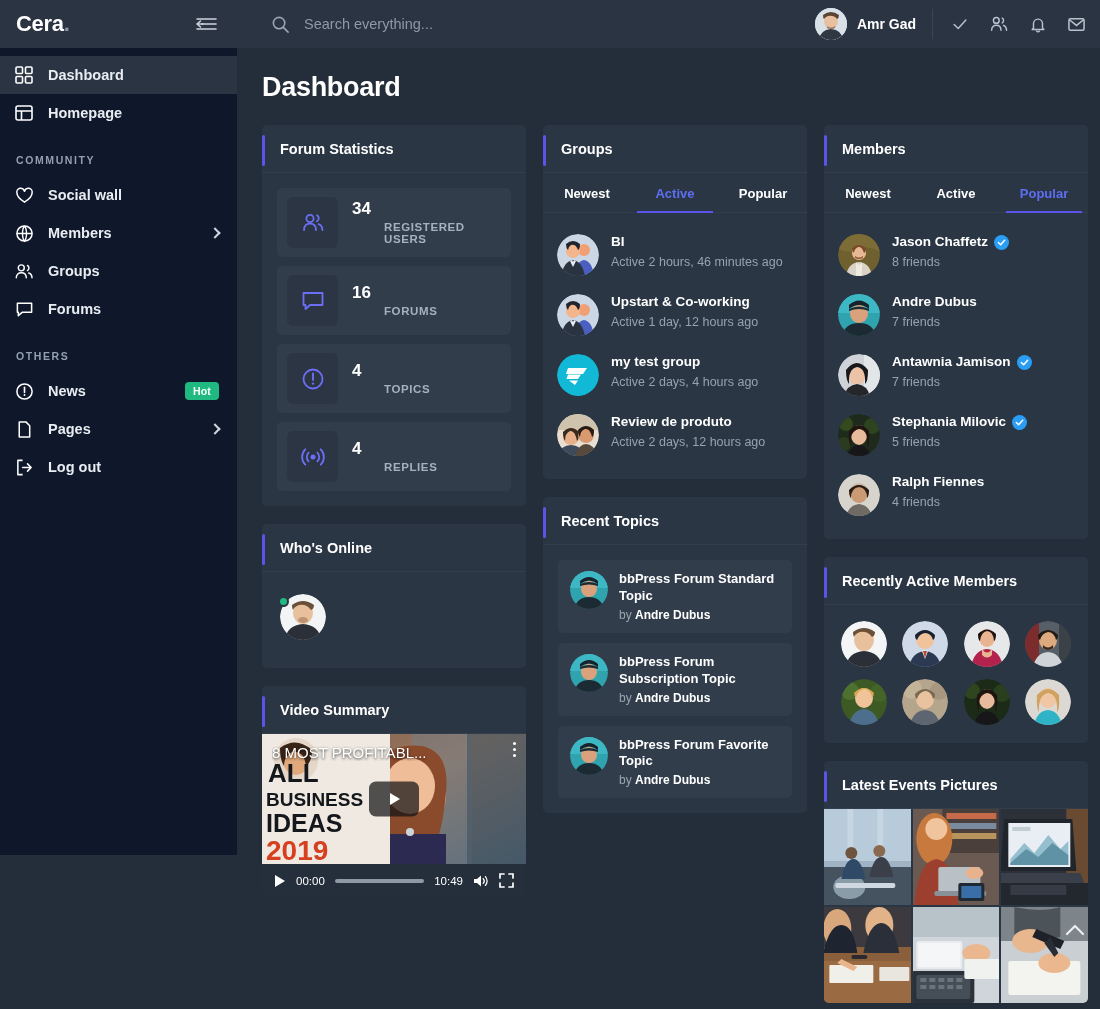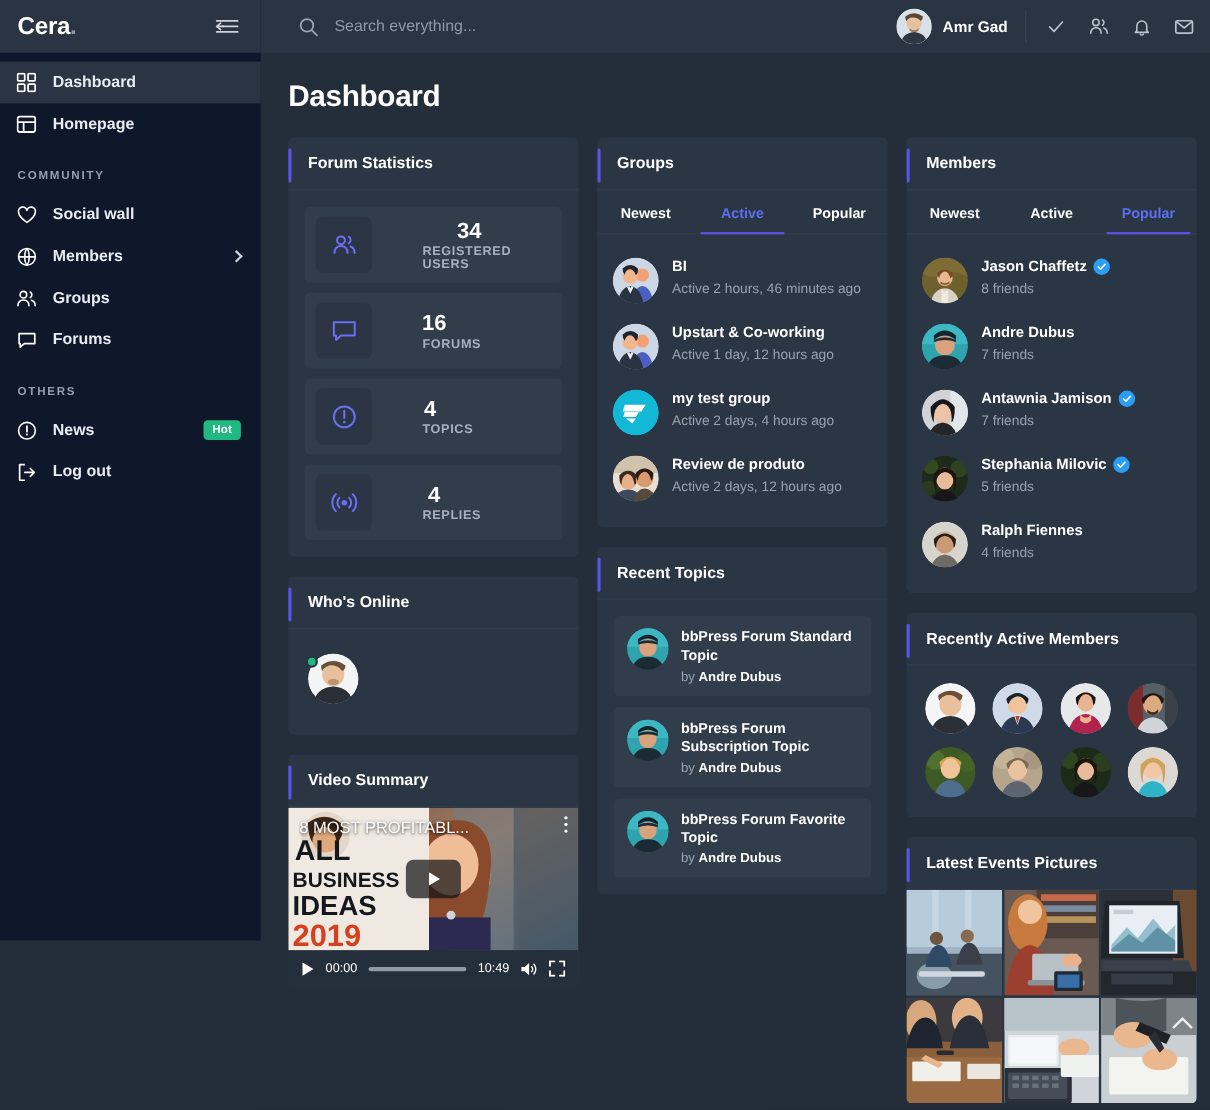--- a/index.html
+++ b/index.html
@@ -89,21 +89,21 @@
   
   .stat-row {
     background: #323d4b; border-radius: 5px; display: flex; align-items: center;
     gap: 14px; padding: 9px 10px; margin-bottom: 9px; min-height: 69px;
   }
   .stat-row:last-child { margin-bottom: 0; }
   .stat-icon {
     width: 51px; height: 51px; flex: 0 0 51px; border-radius: 6px;
     background: #2b3544; display: flex; align-items: center; justify-content: center;
   }
-  .stat-num { color: #fff; font-size: 20px; font-weight: bold; line-height: 1.1; text-align: center; }
+  .stat-num { color: #fff; font-size: 17px; font-weight: bold; line-height: 1.1; }
   .stat-label { color: #a6b1bd; font-size: 11.5px; font-weight: bold; letter-spacing: .6px; margin-top: 2px; margin-left: 32px; }
 
   
   .tabs { display: flex; border-bottom: 1px solid #333e4c; }
   .tab {
     flex: 1; text-align: center; padding: 13px 0 11px; font-size: 13px;
     font-weight: bold; color: #ffffff; cursor: pointer; position: relative;
   }
   .tab.active { color: #5e6ef2; }
   .tab.active::after {
@@ -263,20 +263,29 @@
       <div class="nav-item">
         <span class="ico">
           <svg width="19" height="19" viewBox="0 0 20 20">
               <circle cx="10" cy="10" r="8" fill="none" stroke="#fff" stroke-width="1.6"></circle>
               <path d="M10 5.6 V11" stroke="#fff" stroke-width="1.7" stroke-linecap="round"></path>
               <circle cx="10" cy="13.7" r="1" fill="#fff"></circle>
             </svg>
         </span>
         <span class="label">News</span>
         <span class="badge-hot">Hot</span>
+      </div>
+      <div class="nav-item">
+        <span class="ico">
+          <svg width="18" height="19" viewBox="0 0 18 20">
+              <path d="M4 2 H11 L15 6 V18 H4 Z" fill="none" stroke="#fff" stroke-width="1.6" stroke-linejoin="round"></path>
+            </svg>
+        </span>
+        <span class="label">Pages</span>
+        <span class="chev"></span>
       </div>
       <div class="nav-item">
         <span class="ico">
           <svg width="19" height="19" viewBox="0 0 20 20">
               <path d="M8 2.5 H3 V17.5 H8" fill="none" stroke="#fff" stroke-width="1.6" stroke-linejoin="round"></path>
               <path d="M8 10 H17 M13.2 6.2 L17 10 L13.2 13.8" fill="none" stroke="#fff" stroke-width="1.6" stroke-linecap="round" stroke-linejoin="round"></path>
             </svg>
         </span>
         <span class="label">Log out</span>
       </div>

